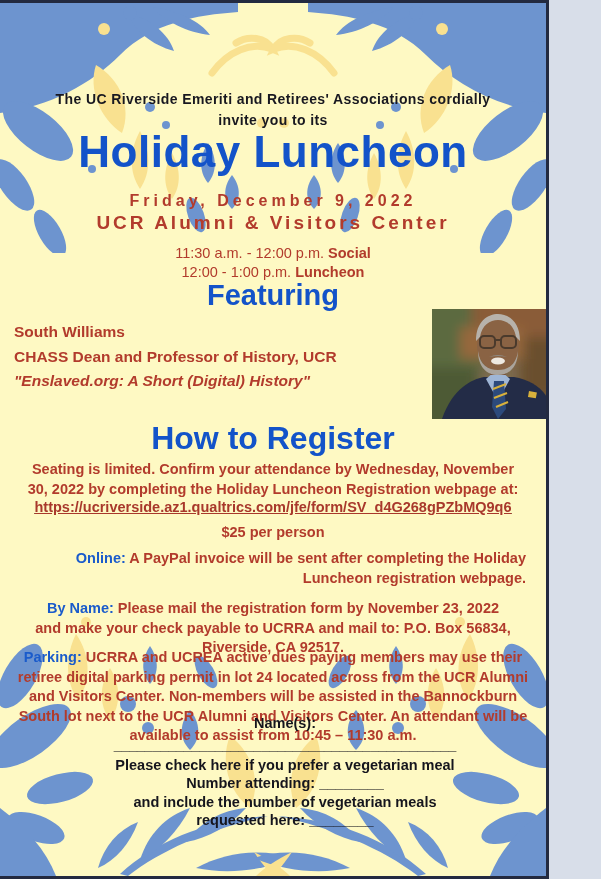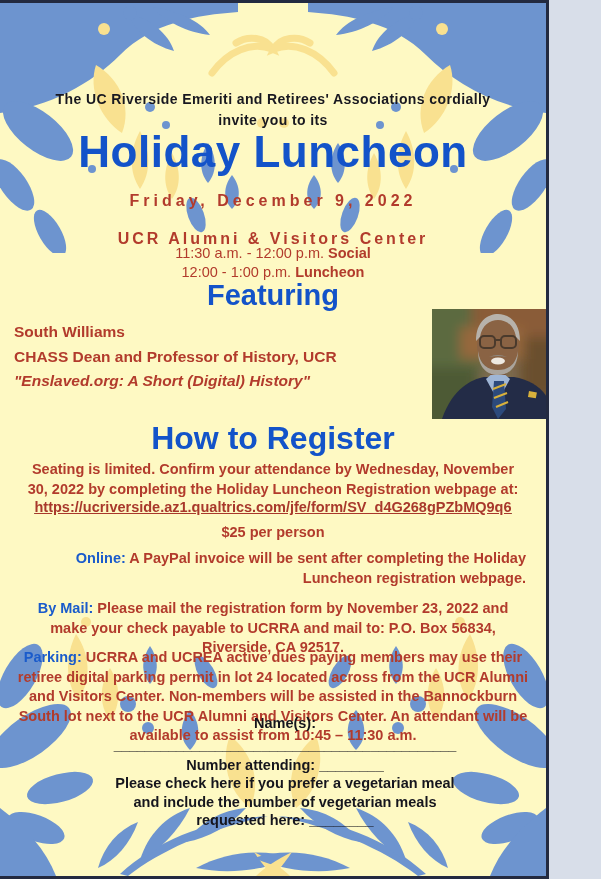--- a/index.html
+++ b/index.html
@@ -12,21 +12,21 @@
   .deco svg { display:block; }
   .tl { left:0; top:0; }
   .tr { right:0; top:0; transform:scaleX(-1); }
   .bl { left:0; bottom:0; }
   .br { right:0; bottom:0; transform:scaleX(-1); }
   .content { position:absolute; inset:0; z-index:1; }
   .center { position:absolute; left:0; width:100%; text-align:center; }
   .intro { top:86px; font-size:14px; line-height:21px; font-weight:bold; color:#181820; letter-spacing:.4px; }
   .title { top:124px; font-size:44px; font-weight:bold; color:#1353c9; letter-spacing:.5px; }
   .date  { top:189px; font-size:16px; font-weight:bold; color:#b23b2c; letter-spacing:4px; }
-  .venue { top:227px; font-size:16px; font-weight:bold; color:#b23b2c; letter-spacing:3px; }
+  .venue { top:209px; font-size:19px; font-weight:bold; color:#b23b2c; letter-spacing:3px; }
   .sched { font-size:14.5px; color:#b23b2c; }
   .sched b { font-weight:bold; }
   .s1 { top:242px; } .s2 { top:261px; }
   .featuring { top:276px; font-size:29px; font-weight:bold; color:#1353c9; }
   .speaker { position:absolute; left:14px; top:317px; font-size:15.5px; line-height:24.5px;
              font-weight:bold; color:#b23b2c; }
   .speaker .talk { font-style:italic; }
   .photo { position:absolute; left:432px; top:306px; width:132px; height:110px; overflow:hidden; }
   .h2r { top:417px; font-size:32px; font-weight:bold; color:#1353c9; }
   .red { font-weight:bold; color:#b23b2c; font-size:14.5px; line-height:19.5px; }
@@ -233,31 +233,31 @@
         <a href="#">https://ucriverside.az1.qualtrics.com/jfe/form/SV_d4G268gPZbMQ9q6</a>
       </div>
 
       <div class="center red price">$25 per person</div>
 
       <div class="para online">
         <span class="lbl">Online:</span><span> A PayPal invoice will be sent after completing the Holiday Luncheon registration webpage.</span>
       </div>
 
       <div class="para bymail">
-        <span class="lbl">By Mail:</span><span> Please mail the registration form by November 23, 2022 and make your check payable to UCRRA and mail to: P.O. Box 56834, Riverside, CA 92517.</span>
+        <span class="lbl">By Name:</span><span> Please mail the registration form by November 23, 2022 and make your check payable to UCRRA and mail to: P.O. Box 56834, Riverside, CA 92517.</span>
       </div>
 
       <div class="para parking">
         <span class="lbl">Parking:</span><span> UCRRA and UCREA active dues paying members may use their retiree digital parking permit in lot 24 located across from the UCR Alumni and Visitors Center. Non-members will be assisted in the Bannockburn South lot next to the UCR Alumni and Visitors Center. An attendant will be available to assist from 10:45 – 11:30 a.m.</span>
       </div>
 
       <div class="formblk">
         <div class="row">Name(s):</div>
         <div class="row ruleline">____________________________________________</div>
+        <div class="row">Please check here if you prefer a vegetarian meal</div>
         <div class="row">Number attending: ________</div>
-        <div class="row">Please check here if you prefer a vegetarian meal</div>
         <div class="row">and include the number of vegetarian meals</div>
         <div class="row">requested here: ________</div>
       </div>
     </div>
   </div>
   <div class="edge-right"></div>
 </div>
 
 </body></html>

